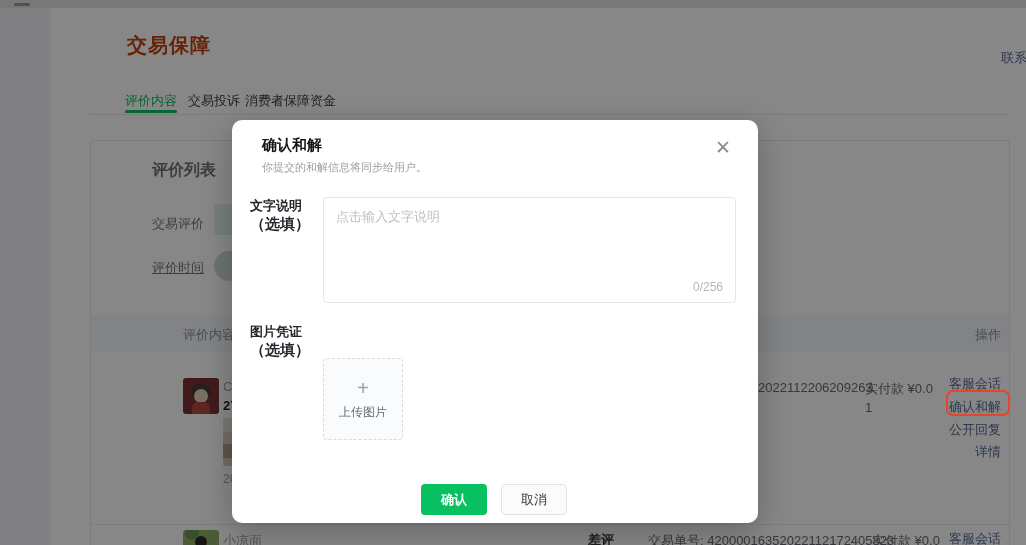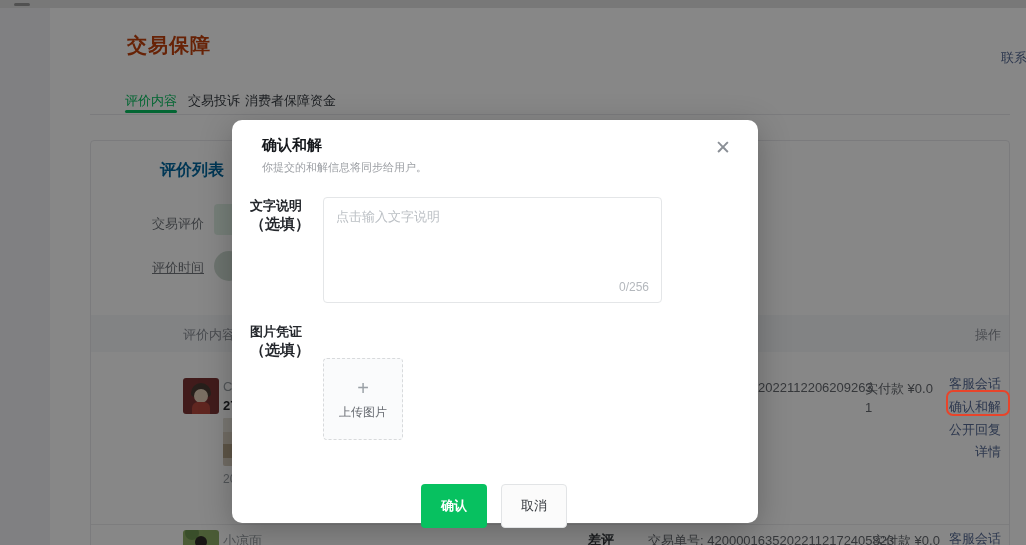--- a/index.html
+++ b/index.html
@@ -14,21 +14,21 @@
   #top-strip { left:0; top:0; width:1026px; height:8px; background:#e2e2e2; }
   #top-dash { left:14px; top:3px; width:16px; height:3px; background:#9a9a9a; border-radius:2px; }
   #content-card { left:50px; top:8px; width:976px; height:537px; background:#ffffff; }
   #page-title { left:127px; top:32px; font-size:20px; color:#c2410c; font-weight:600; letter-spacing:1px; }
   #contact-link { left:1001px; top:49px; font-size:13px; color:#576b95; white-space:nowrap; }
   .tab { top:92px; font-size:13px; color:#3a3f45; white-space:nowrap; cursor:pointer; }
   .tab.active { color:#07c160; }
   #tab-underline { left:125px; top:110px; width:52px; height:3px; background:#07c160; border-radius:2px; }
   #tabs-divider { left:90px; top:114px; width:920px; height:1px; background:#e9e9ec; }
   #review-panel { left:90px; top:140px; width:920px; height:440px; border:1px solid #e9e9ec; border-radius:4px; background:#fff; }
-  #panel-title { left:160px; top:160px; font-size:16px; color:#0369a1; font-weight:600; }
+  #panel-title { left:152px; top:160px; font-size:16px; color:#737373; font-weight:600; }
   .filter-label { left:152px; font-size:13px; color:#73777d; }
   #filter-chip { left:214px; top:204px; width:60px; height:31px; background:#dff0e5; border-radius:4px; }
   #time-circle { left:214px; top:251px; width:30px; height:30px; background:#cfdcd2; border-radius:50%; }
   #table-header { left:91px; top:315px; width:918px; height:37px; background:#f6f7fa; }
   #header-content { left:183px; top:326px; font-size:13px; color:#8a8f96; }
   #header-action { right:25px; top:326px; font-size:13px; color:#8a8f96; }
   
   #row1-avatar { left:183px; top:378px; width:36px; height:36px; background:#7b3434; border-radius:3px; overflow:hidden; }
   .av-hair { position:absolute; left:8px; top:5px; width:20px; height:14px; background:#4a3c33; border-radius:10px 10px 4px 4px; }
   .av-face { position:absolute; left:11px; top:11px; width:14px; height:14px; background:#e7d2bc; border-radius:50%; }
@@ -62,31 +62,31 @@
            box-shadow:0 8px 32px rgba(0,0,0,0.25); z-index:20; }
   #modal-title { left:30px; top:16px; font-size:15px; color:#15181c; font-weight:700; }
   #modal-subtitle { left:30px; top:40px; font-size:11px; color:#9b9ea3; }
   #modal-close { left:478px; top:14px; width:26px; height:26px; font-size:19px; color:#8a8f96;
                  display:flex; align-items:center; justify-content:center; cursor:pointer; }
   .field-label-block { left:18px; width:74px; }
   .field-label { font-size:13px; color:#24272c; font-weight:600; }
   .field-optional { font-size:15px; color:#24272c; font-weight:600; }
   #text-label-block { top:77px; }
   #img-label-block { top:203px; }
-  #textarea-wrap { left:91px; top:77px; width:339px; height:106px; border:1px solid #e4e6e8; border-radius:4px; background:#fff; }
+  #textarea-wrap { left:91px; top:77px; width:413px; height:106px; border:1px solid #e4e6e8; border-radius:4px; background:#fff; }
   #modal-textarea { position:absolute; left:0; top:0; width:100%; height:78px; border:none; outline:none; resize:none;
                     padding:10px 12px; font-size:13px; color:#24272c; font-family:inherit; background:transparent; }
   #modal-textarea::placeholder { color:#bcc0c5; }
   #char-counter { position:absolute; right:12px; bottom:8px; font-size:12px; color:#b4b8bd; }
   #img-hint { left:91px; top:204px; font-size:13px; color:#44484e; white-space:nowrap; }
   #upload-box { left:91px; top:238px; width:80px; height:82px; border:1px dashed #d8dadc; border-radius:4px; background:#fafbfc;
                 display:flex; flex-direction:column; align-items:center; justify-content:center; gap:6px; cursor:pointer; }
   #upload-plus { font-size:20px; color:#9aa0a6; line-height:1; font-weight:400; }
   #upload-text { font-size:12px; color:#666a70; }
-  .modal-btn { top:364px; width:66px; height:44px; border-radius:4px; font-size:13px; display:flex;
+  .modal-btn { top:364px; width:66px; height:31px; border-radius:4px; font-size:13px; display:flex;
                align-items:center; justify-content:center; cursor:pointer; }
   #confirm-btn { left:189px; background:#07c160; color:#ffffff; border:none; font-weight:600; }
   #cancel-btn { left:269px; background:#fbfbfb; color:#33373c; border:1px solid #e2e4e6; }
 </style>
 </head>
 <body>
 
 <div id="stage">
 
   <div class="abs" id="top-strip"></div>

